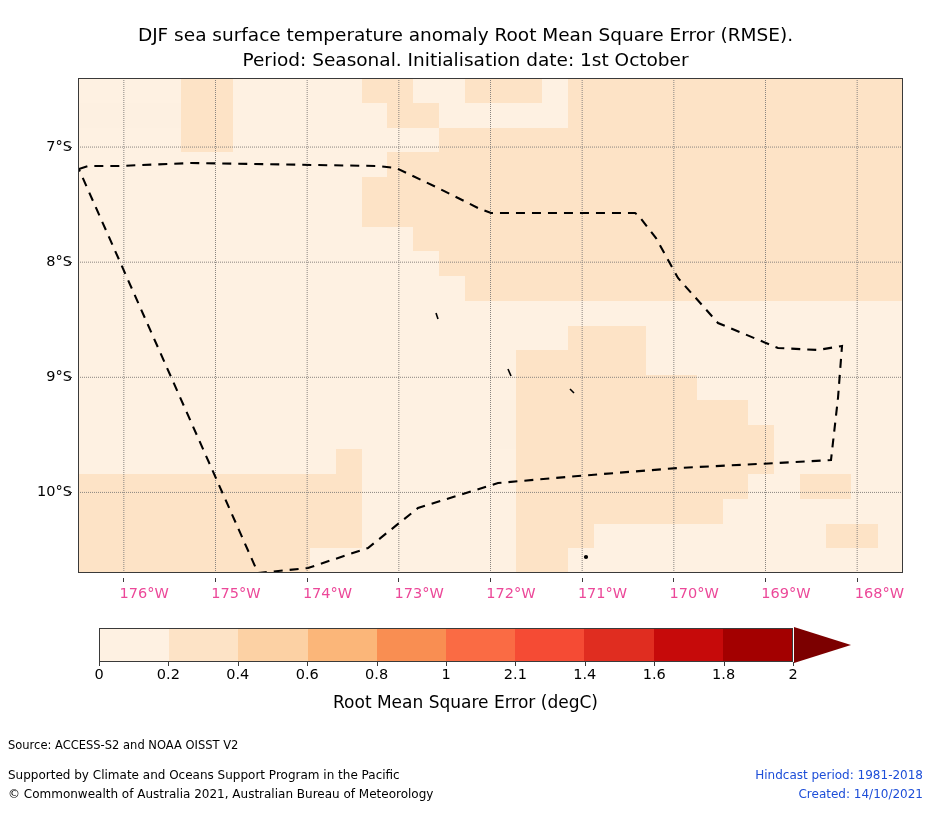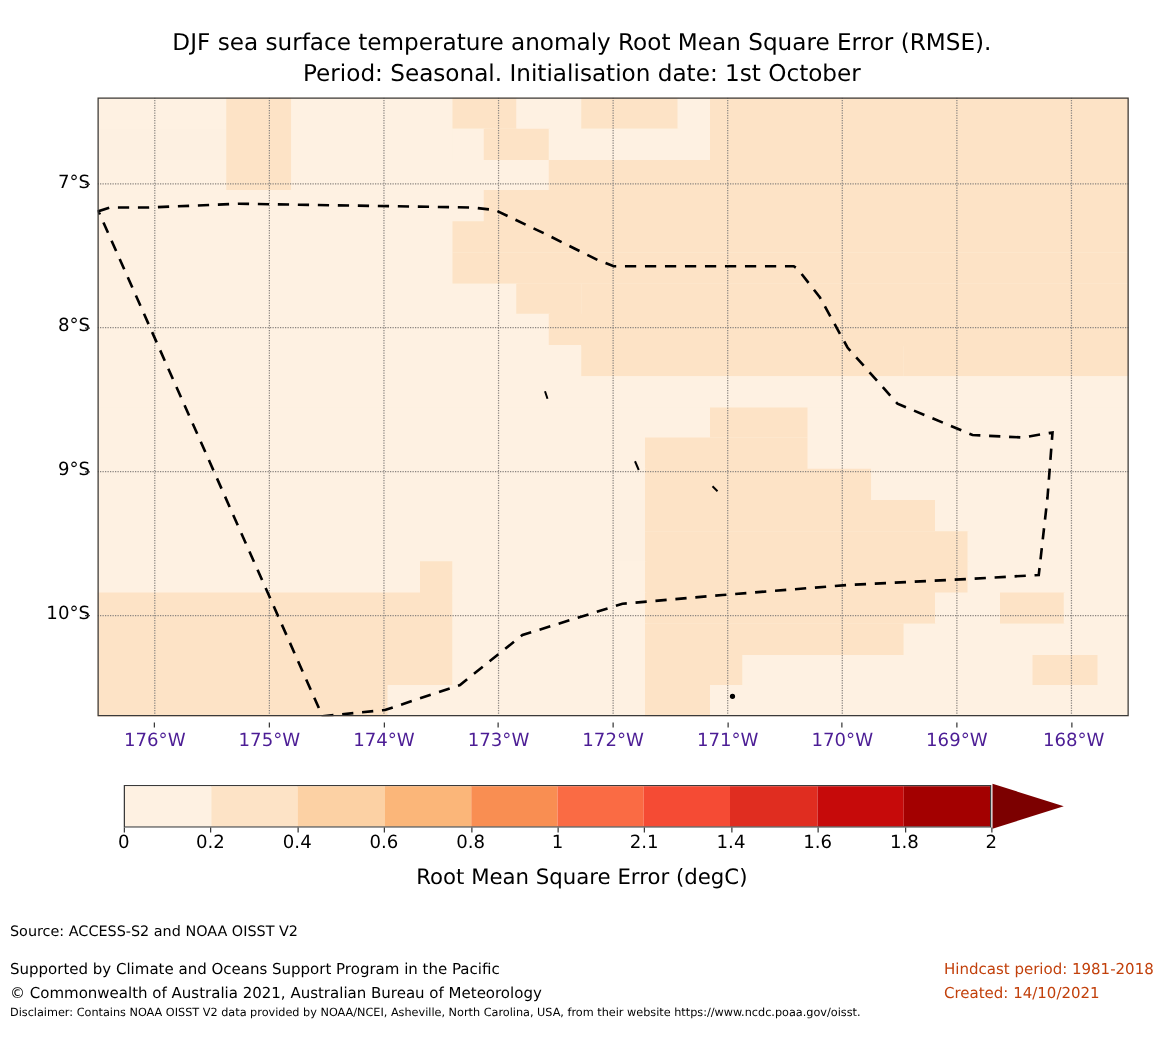--- a/index.html
+++ b/index.html
@@ -71,23 +71,23 @@
   }
   #x-axis {
     position: absolute;
     left: 78px; top: 578px;
     width: 825px; height: 24px;
   }
   .xtick {
     position: absolute;
     top: 0; width: 90px;
     margin-left: -45px;
-    text-align: center;
+    text-align: right;
     font-size: 14.5px;
-    color: #4c1d95;
+    color: #ec4899;
   }
   .tickmark {
     position: absolute;
     background: #3a3a3a;
   }
 
   
   #cbar-wrap {
     position: absolute;
     left: 99px; top: 628px;
@@ -140,22 +140,22 @@
   .f-src {
     position: absolute; left: 8px; top: 0;
     font-size: 11.5px; color: #000;
   }
   .f-supp {
     position: absolute; left: 8px; top: 28px;
     font-size: 12px; color: #000; line-height: 19px;
   }
   .f-right {
     position: absolute; right: 8px; top: 28px;
-    font-size: 12px; color: #c2410c; line-height: 19px;
-    text-align: left;
+    font-size: 12px; color: #1d4ed8; line-height: 19px;
+    text-align: right;
   }
   .f-disc {
     position: absolute; left: 8px; top: 68px;
     width: 915px;
     font-size: 9px; color: #000; line-height: 11px;
   }
   .f-disc span { display: block; }
 </style>
 </head>
 <body>
@@ -339,15 +339,14 @@
   <div class="f-src">Source: ACCESS-S2 and NOAA OISST V2</div>
   <div class="f-supp">
     <div>Supported by Climate and Oceans Support Program in the Pacific</div>
     <div>© Commonwealth of Australia 2021, Australian Bureau of Meteorology</div>
   </div>
   <div class="f-right">
     <div>Hindcast period: 1981-2018</div>
     <div>Created: 14/10/2021</div>
   </div>
   <div class="f-disc">
-    <span>Disclaimer: Contains NOAA OISST V2 data provided by NOAA/NCEI, Asheville, North Carolina, USA, from their website https://www.ncdc.poaa.gov/oisst.</span>
   </div>
 </div>
 
 </body></html>

